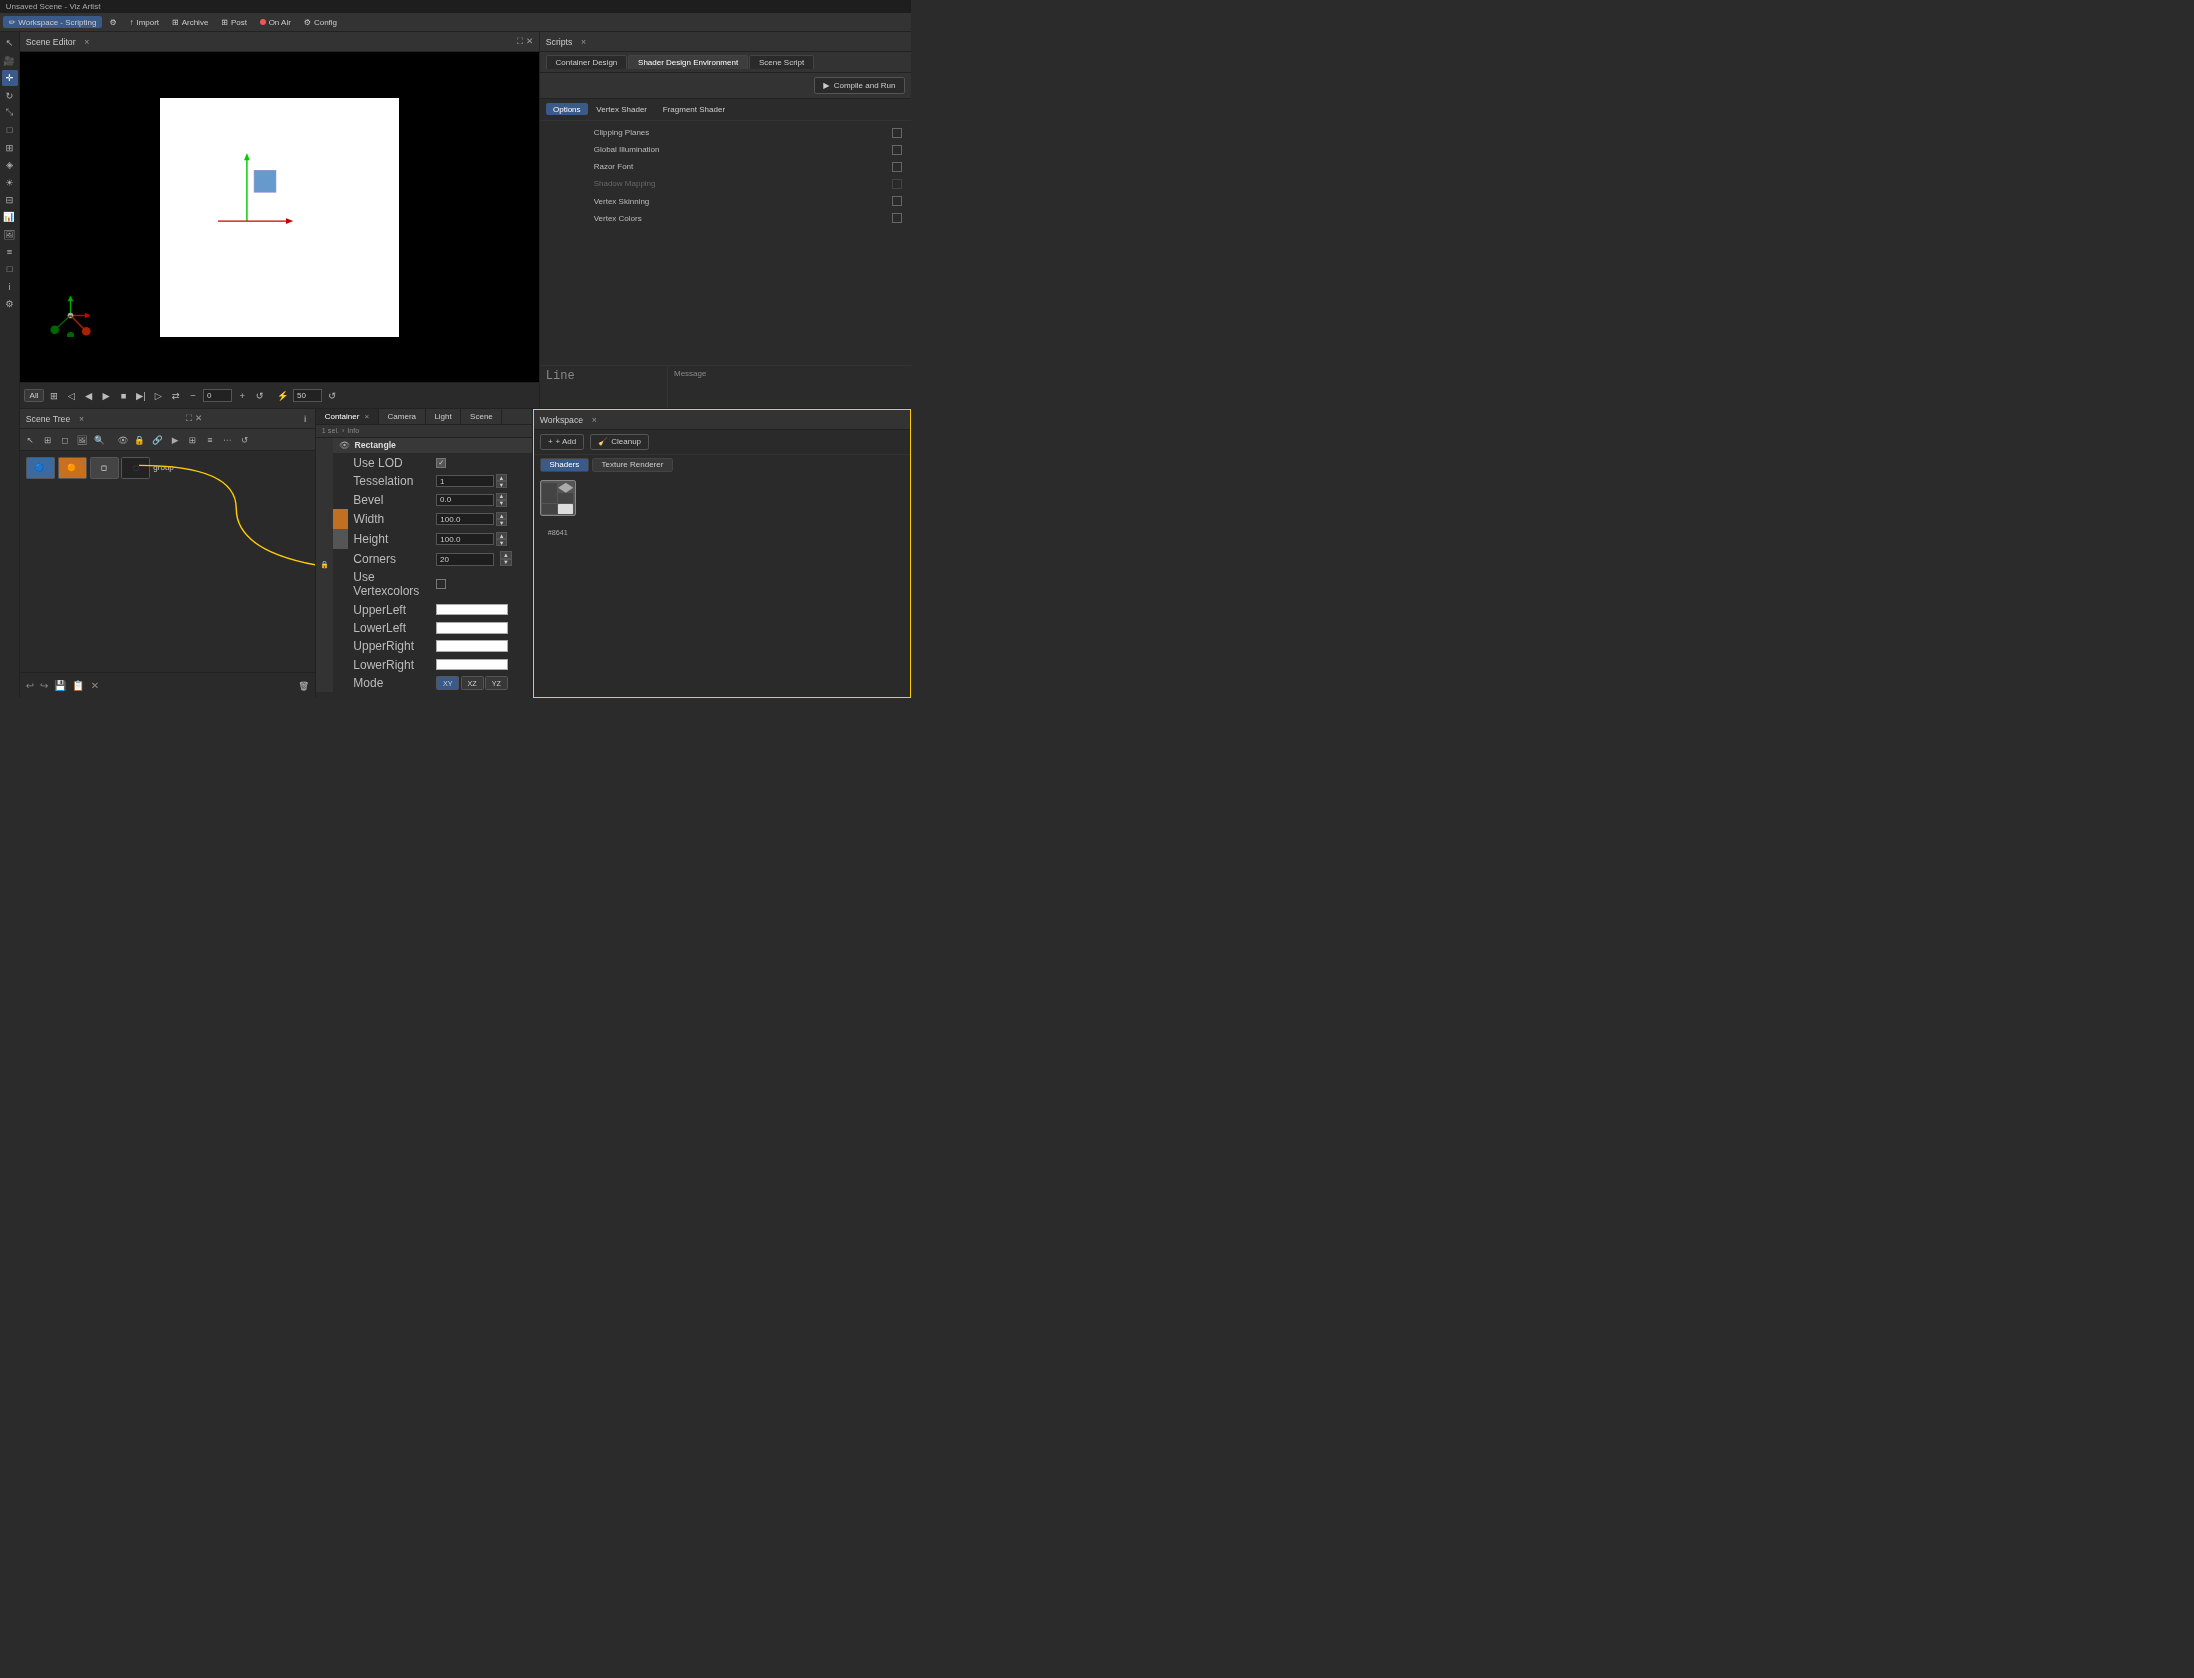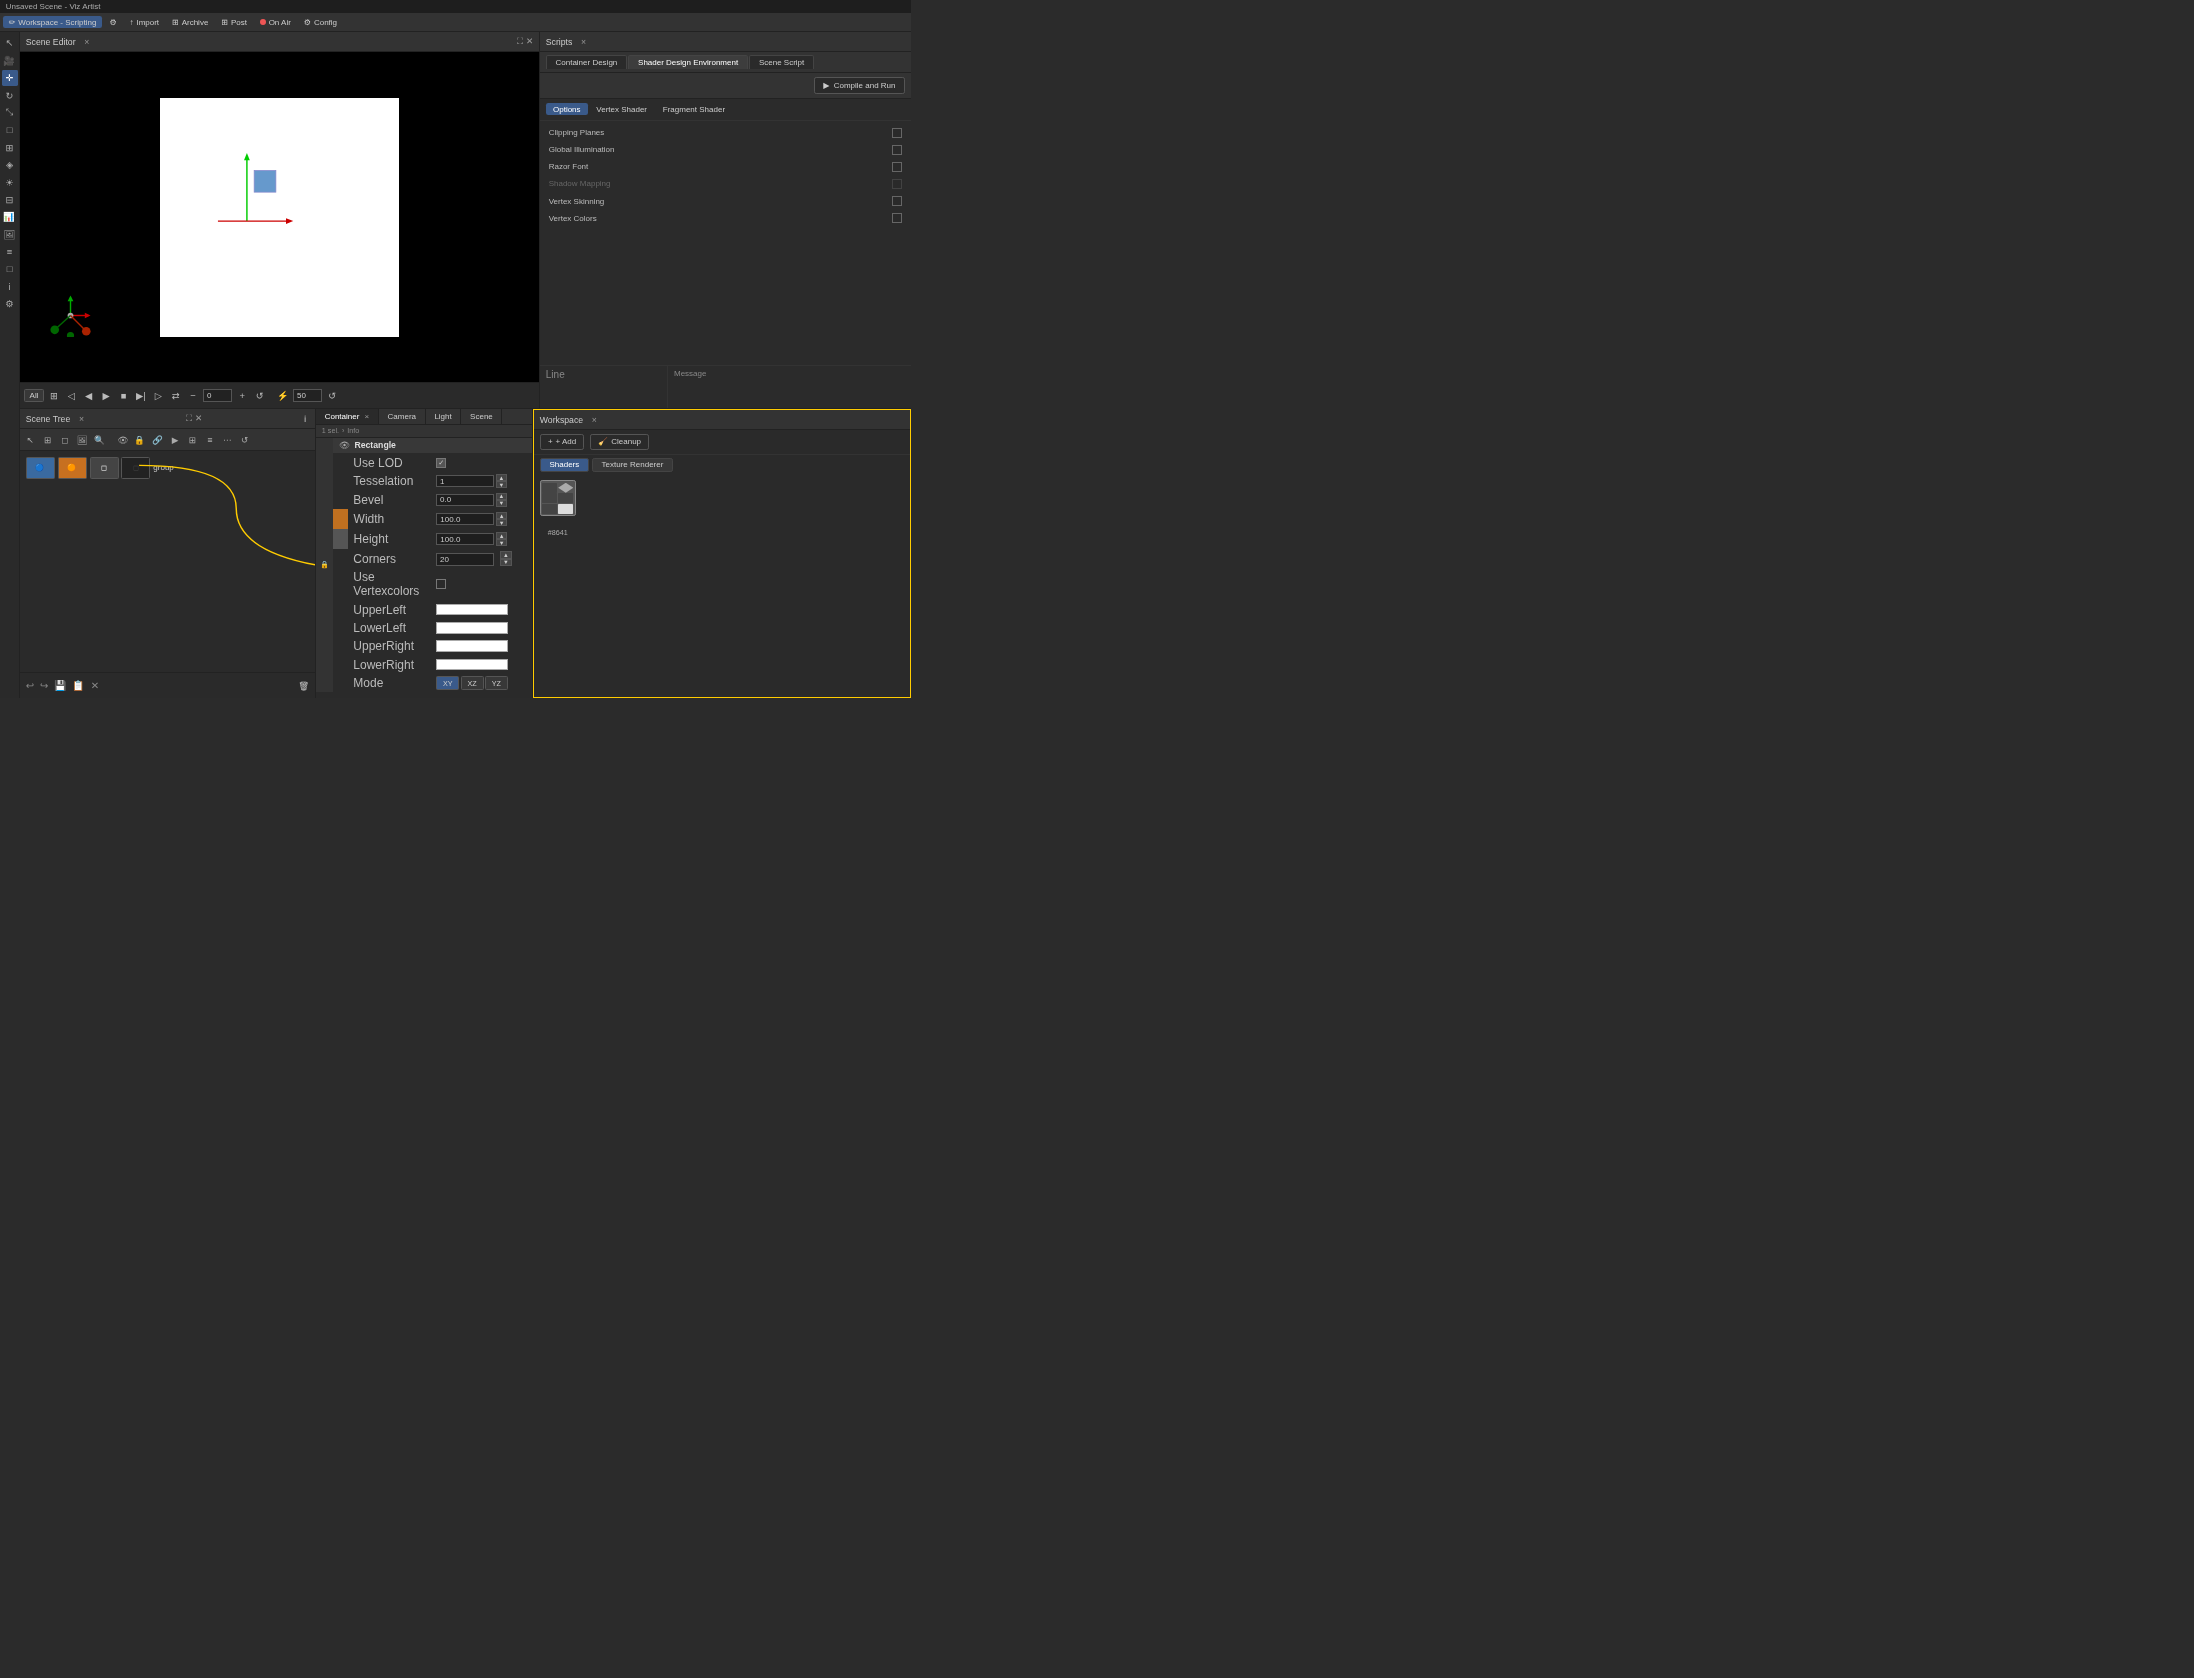--- a/index.html
+++ b/index.html
@@ -59,21 +59,21 @@
     .options-sub-tab { padding: 1.4px 7.2px; font-size: 8px; color: #ccc; cursor: pointer; border-radius: 2.2px; }
     .options-sub-tab.active { background: #3a5a8a; color: #fff; }
 
     .options-list { padding: 5.8px; display: flex; flex-direction: column; gap: 4.3px; }
     .option-row { display: flex; align-items: center; justify-content: space-between; padding: 1.4px 2.9px; }
     .option-label { font-size: 8px; color: #bbb; }
     .option-label.disabled { color: #666; }
     .option-checkbox { width: 10px; height: 10px; border: 0.7px solid #666; background: #2a2a2a; display: flex; align-items: center; justify-content: center; cursor: pointer; }
 
     .scripts-bottom { margin-top: auto; border-top: 0.7px solid #333; height: 43px; display: flex; }
-    .scripts-bottom-line { flex: 1; padding: 2.9px 5.8px; font-size: 10px; color: #888; }
+    .scripts-bottom-line { flex: 1; padding: 2.9px 5.8px; font-size: 12px; color: #888; font-family: Liberation Mono, monospace; }
     .scripts-bottom-msg { flex: 2; padding: 2.9px 5.8px; font-size: 8px; color: #888; border-left: 0.7px solid #333; }
 
     
     .bottom-section { display: flex; flex: 1; border-top: 0.7px solid #222; }
 
     
     .scene-tree { width: 296px; background: #2a2a2a; border-right: 0.7px solid #222; display: flex; flex-direction: column; }
     .scene-tree-toolbar { height: 22px; background: #333; display: flex; align-items: center; padding: 0 2.9px; gap: 2.9px; border-bottom: 0.7px solid #222; }
     .tree-icon { width: 14.5px; height: 14.5px; display: flex; align-items: center; justify-content: center; color: #aaa; cursor: pointer; font-size: 8.7px; }
     .scene-tree-content { flex: 1; padding: 2.9px; }
@@ -129,21 +129,21 @@
     
     .yellow-border { border: 1.4px solid #ffcc00; }
 
     
     ::-webkit-scrollbar { width: 4.3px; }
     ::-webkit-scrollbar-track { background: #2a2a2a; }
     ::-webkit-scrollbar-thumb { background: #555; border-radius: 2.2px; }
 
     .container-scroll { overflow-y: auto; flex: 1; }
 
-    .scripts-content { flex: 1; overflow: hidden; }
+    .scripts-content { flex: 1; overflow: hidden; margin-left: 45px; }
   </style>
 </head>
 <body>
 
 <div class="title-bar">
   <span>Unsaved Scene - Viz Artist</span>
 </div>
 
 <div class="menu-bar">
   <div class="menu-item active">

